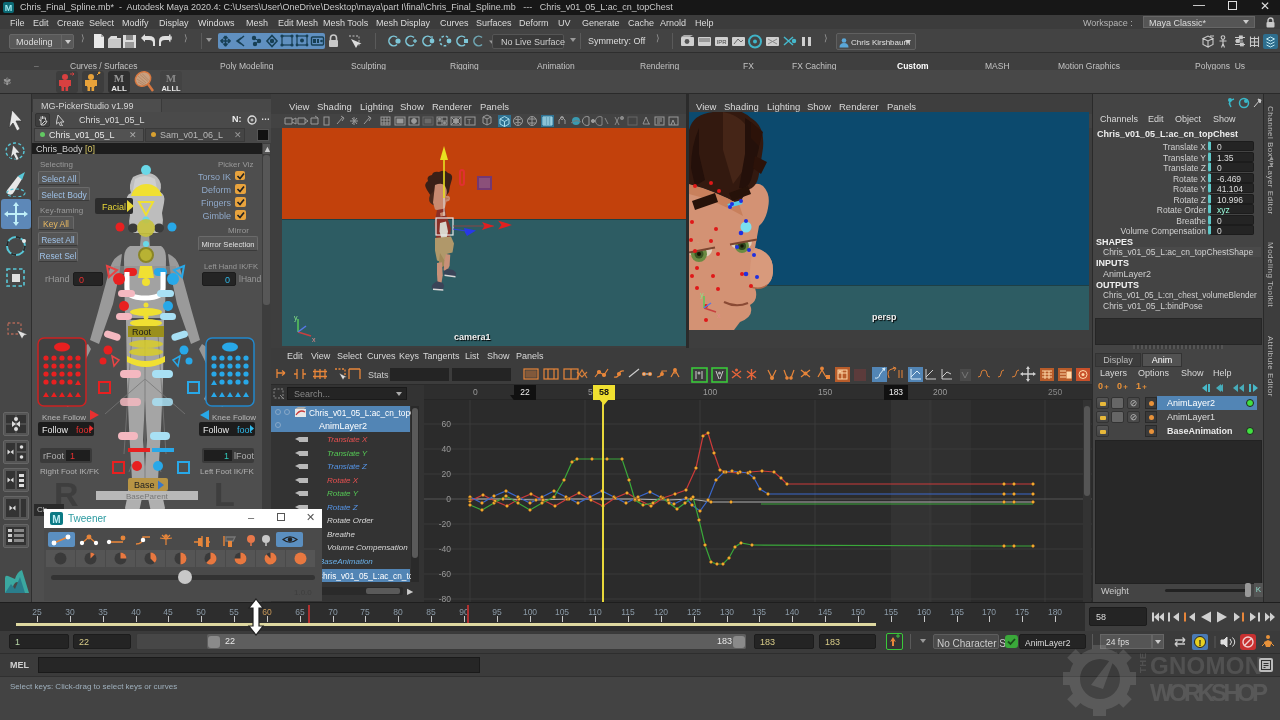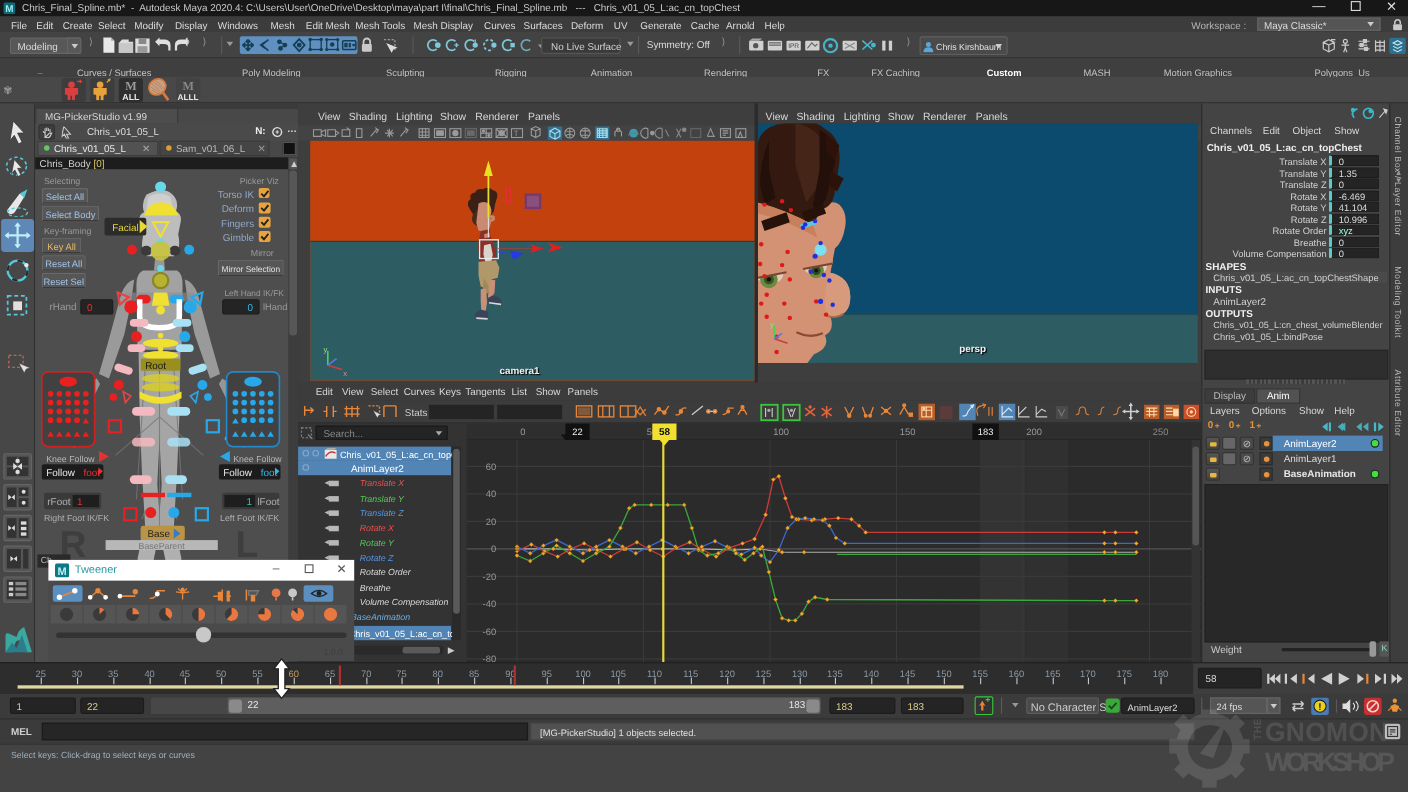--- a/index.html
+++ b/index.html
@@ -1511,21 +1511,20 @@
     <g fill="#e8923a">
           <circle cx="96" cy="3" r="2"></circle>
           <path d="M92 8l4-2 4 2-2 5h-4z"></path>
           <path d="M90 12l3-3M102 12l-3-3" stroke="#e8923a"></path>
         </g>
   </svg>
 </div>
 <div class="abs" id="melrow">
   <span class="abs" style="left:10px;top:6px;color:#d0d0d0;font-weight:bold;font-size:9px">MEL</span>
   <div class="abs" style="left:38px;top:3px;width:442px;height:16px;background:#262626;border:1px solid #1a1a1a"></div>
-  <div class="abs" style="left:482px;top:3px;width:604px;height:16px;background:#515151;border:1px solid #444;color:#e0e0e0;font-size:8.5px;padding:3px 0 0 8px">[MG-PickerStudio] 1 objects selected.</div>
   <div class="abs" style="left:1259px;top:4px;width:14px;height:14px;background:#bbb;border-radius:2px"><svg width="14" height="14">
           <rect x="2.5" y="2.5" width="9" height="9" fill="none" stroke="#333"></rect>
           <path d="M4.5 5.5h5M4.5 7.5h5M4.5 9.5h2" stroke="#333"></path>
         </svg></div>
 </div>
 <div class="abs" id="watermark" style="left:1060px;top:645px;width:220px;height:75px;z-index:40">
   <svg width="220" height="75">
     <g fill="#ffffff" opacity="0.12">
       <path d="M40 3 a31 31 0 100 62 a31 31 0 000-62zm0 11a20 20 0 110 40 20 20 0 010-40z"></path>
       <rect x="3" y="27" width="10" height="13"></rect>

